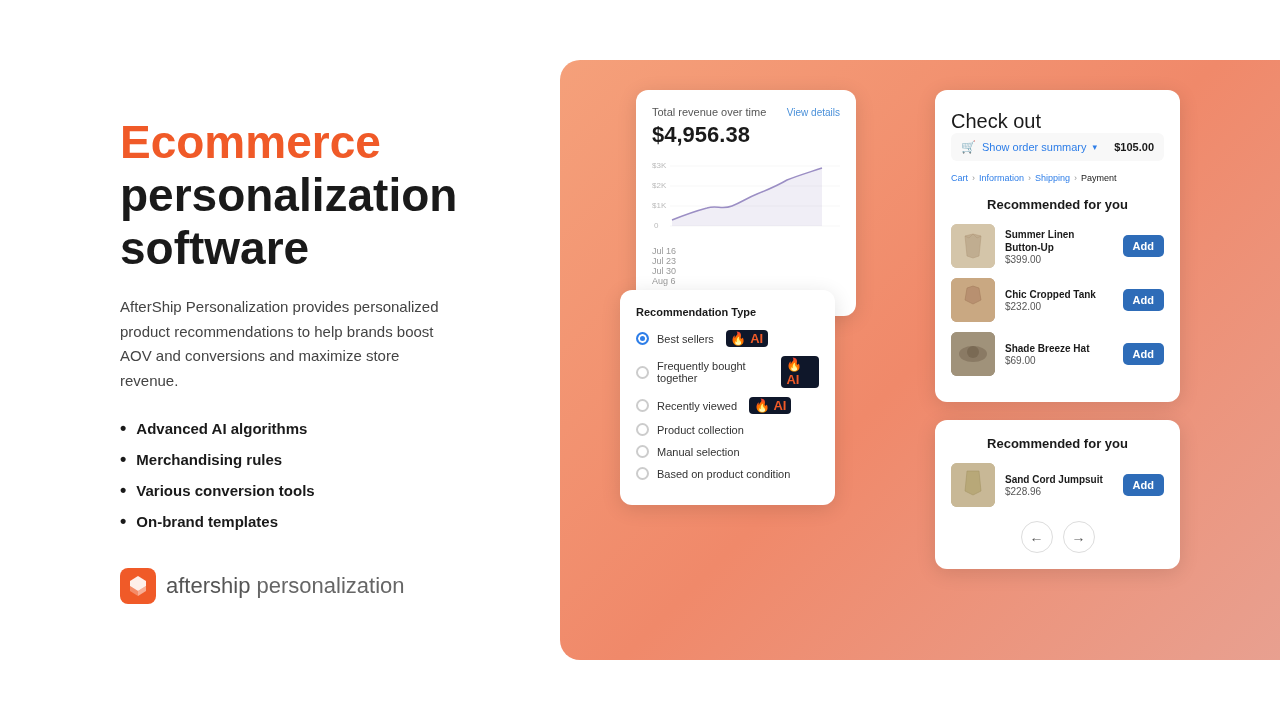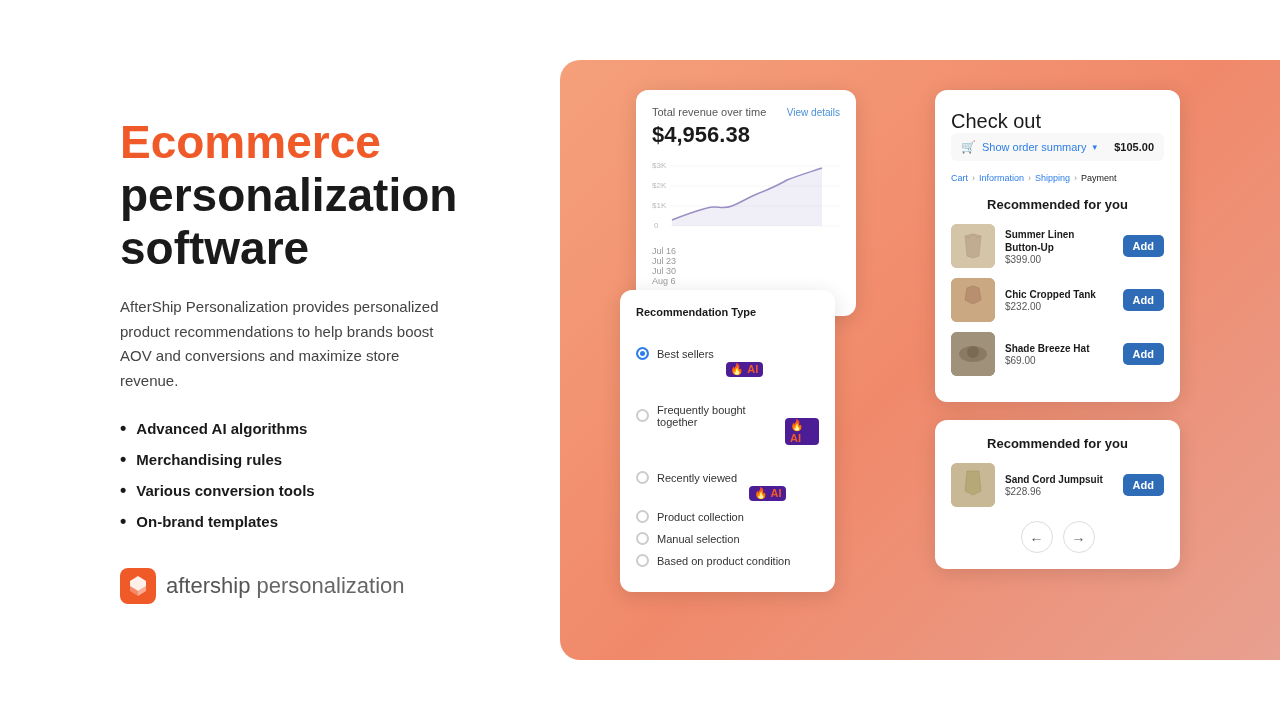--- a/index.html
+++ b/index.html
@@ -241,28 +241,27 @@
 
     .rec-option-label {
       font-size: 11px;
       color: #333;
     }
 
     .ai-badge {
       display: inline-flex;
       align-items: center;
       gap: 2px;
-      background: #4c1d95;
+      background: #0f172a;
       border-radius: 4px;
       padding: 1px 5px;
-      font-size: 11px;
+      font-size: 13px;
       color: #f05a28;
       font-weight: 600;
       margin-left: 4px;
-      margin-top: 32px;
     }
 
     
     .checkout-card {
       position: absolute;
       top: 0;
       right: 0;
       width: 245px;
       background: #fff;
       border-radius: 12px;

